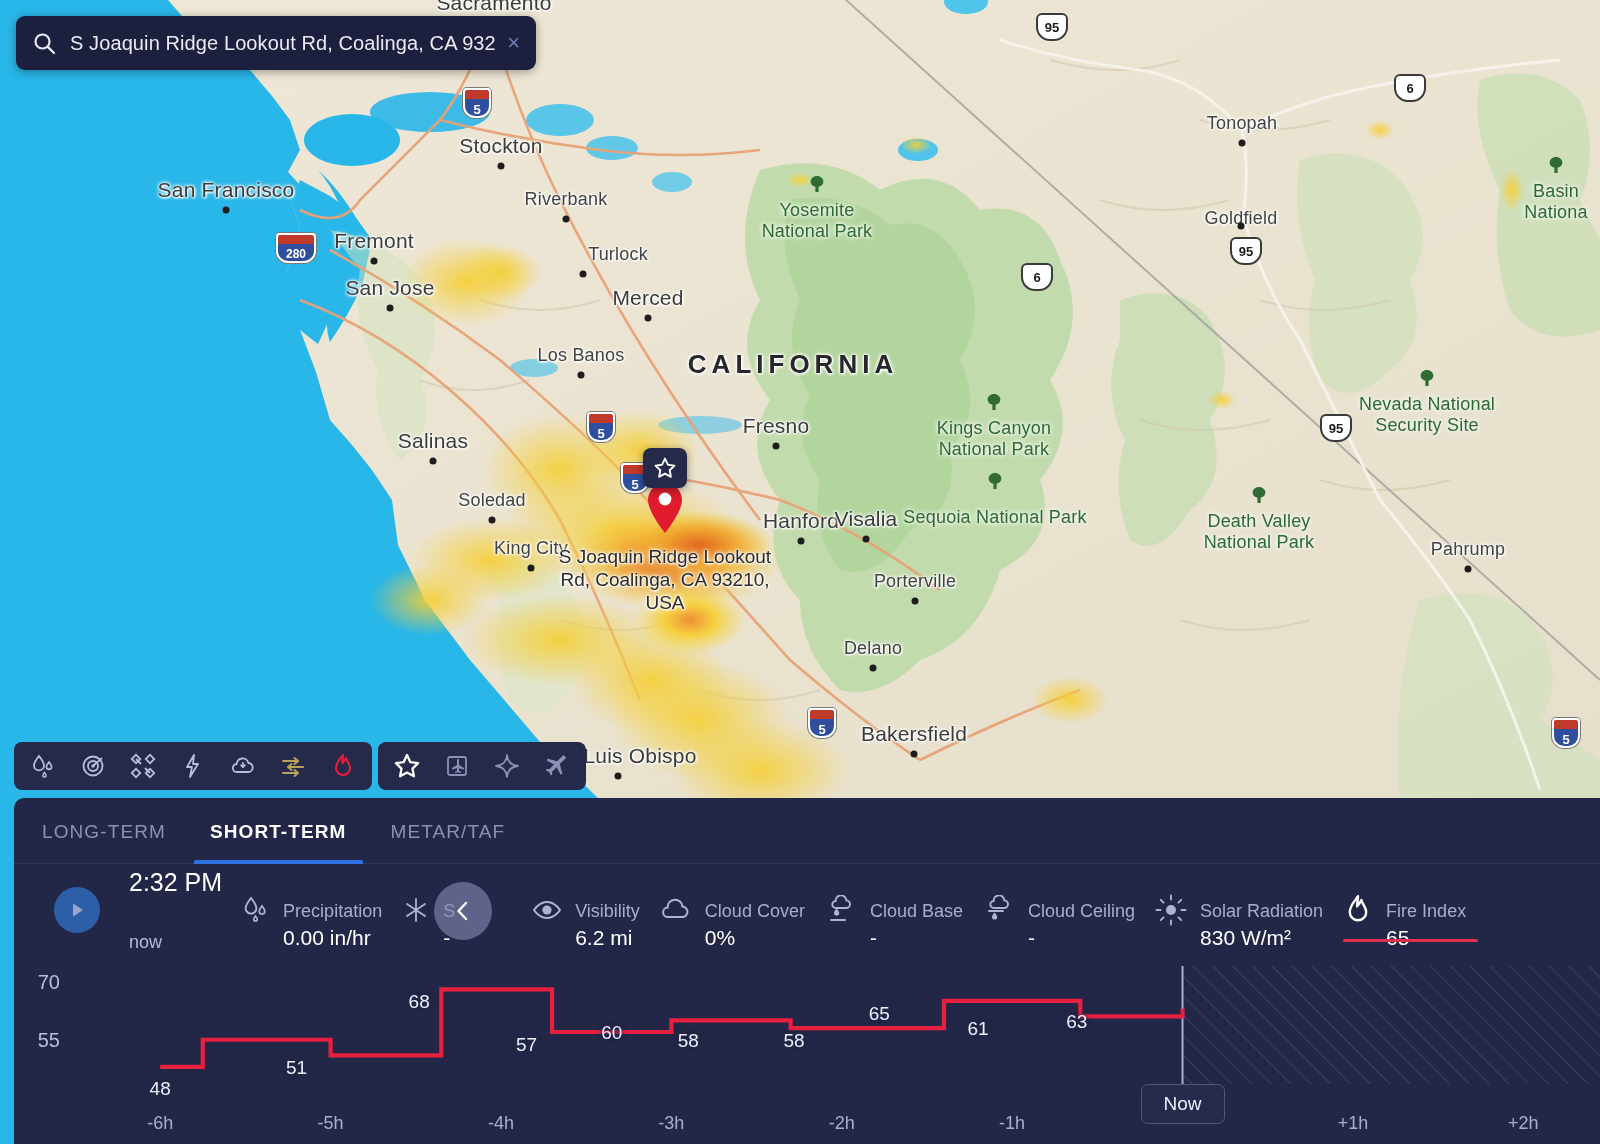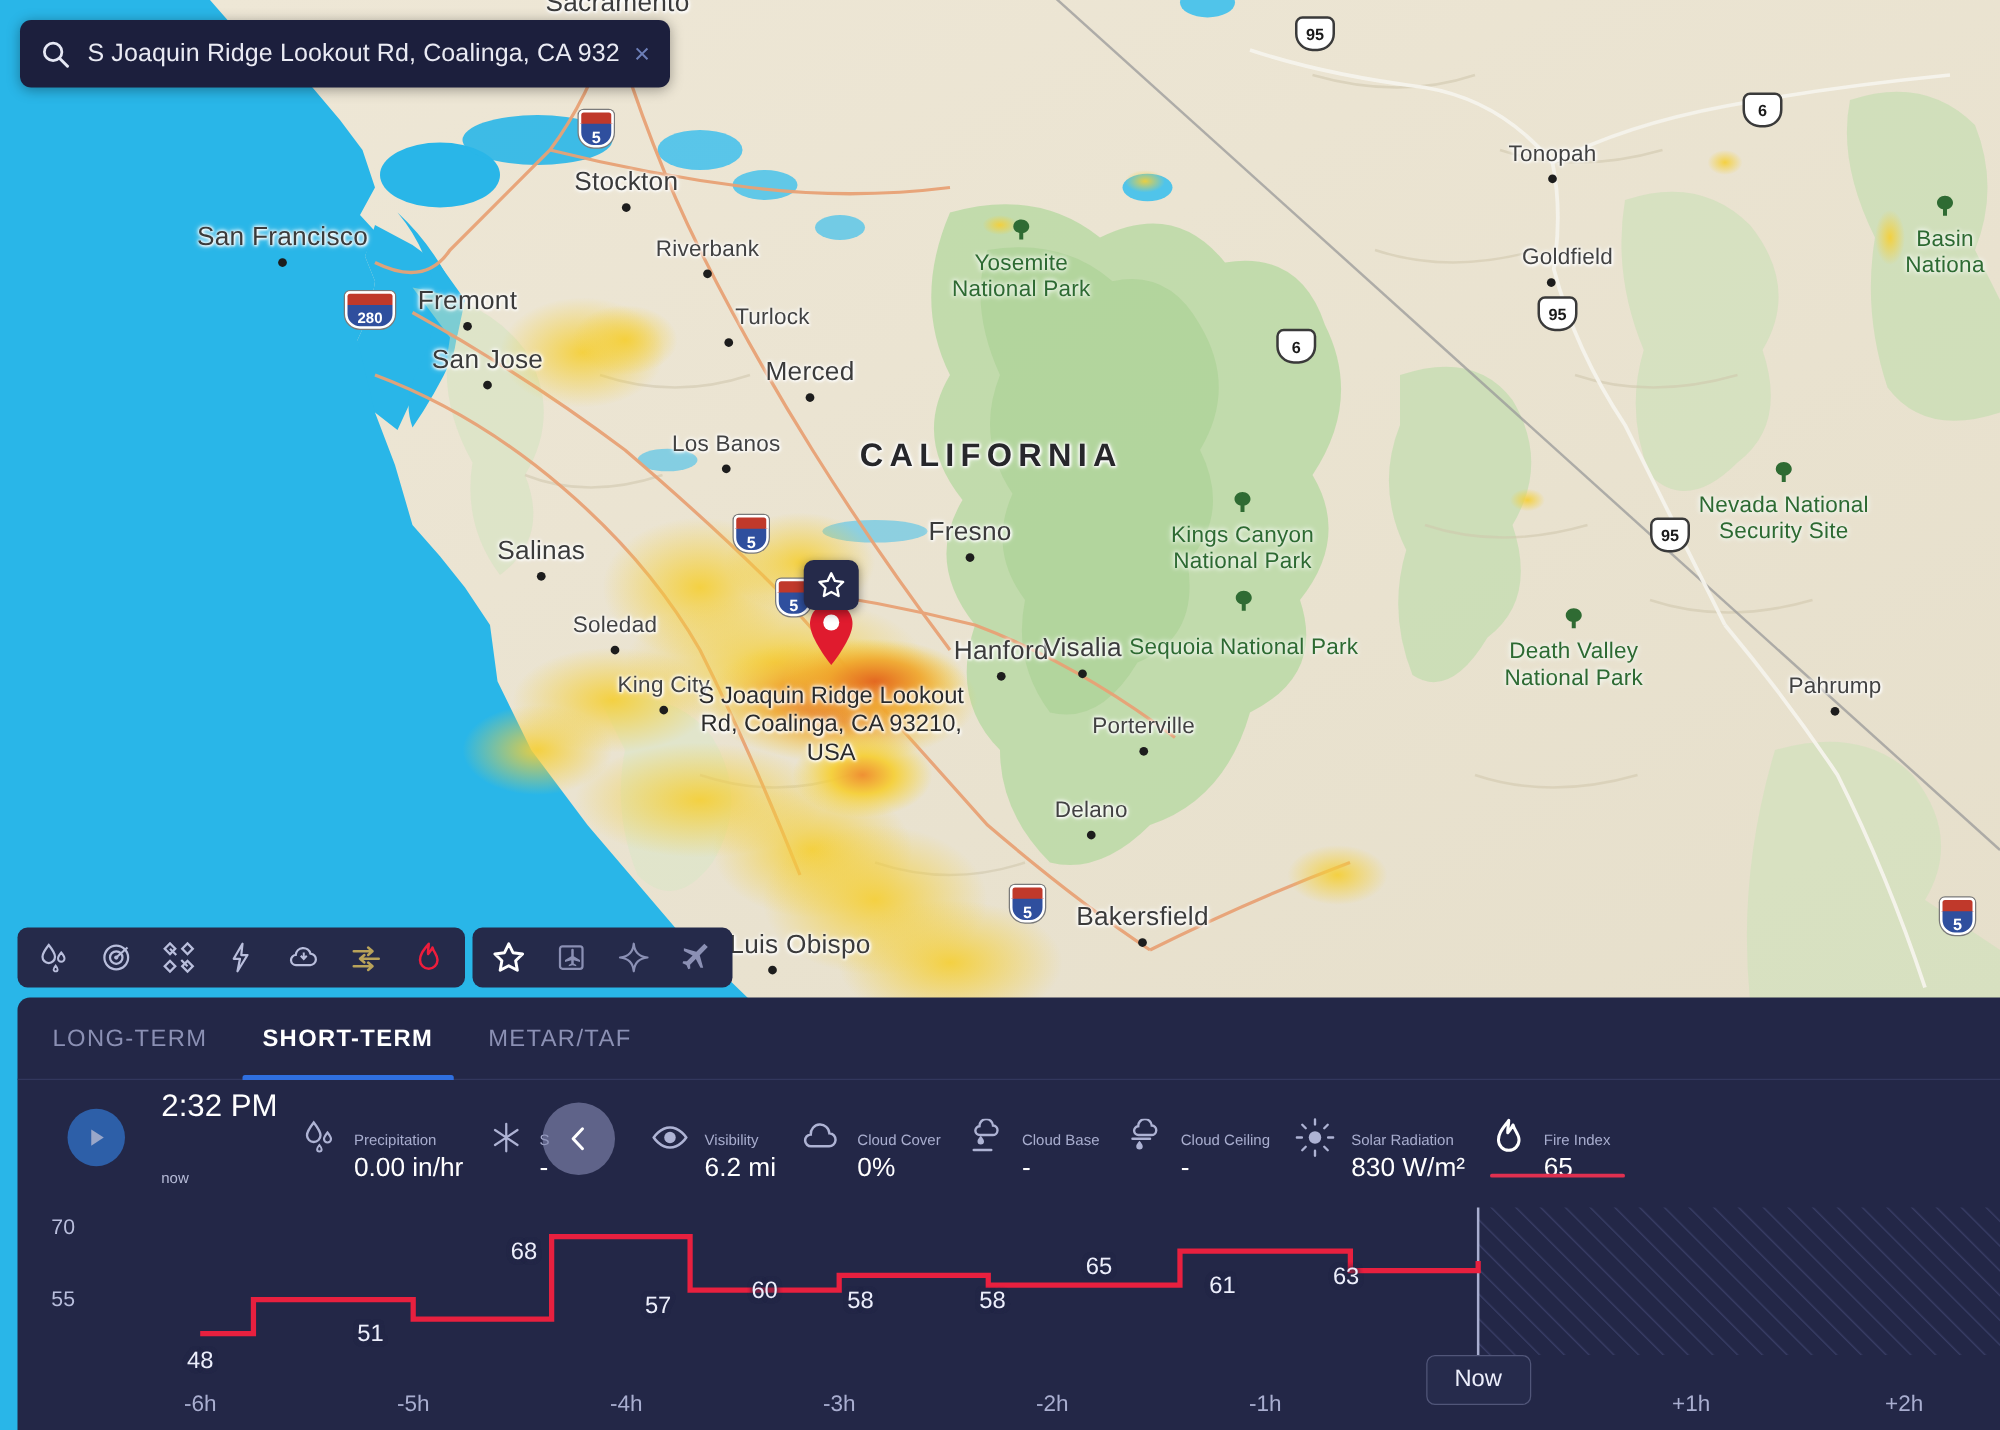--- a/index.html
+++ b/index.html
@@ -165,21 +165,21 @@
     display: flex; align-items: center; height: 92px;
     padding-left: 40px; position: relative; overflow: hidden;
   }
   .metric {
     display:flex; align-items:center; gap: 13px;
     padding: 0 20px 0 0; height: 92px; flex: 0 0 auto;
     position: relative;
   }
   .metric .mi { flex:0 0 auto; display:flex; align-items:center; }
   .metric .mtxt { display:flex; flex-direction:column; gap: 4px; }
-  .metric .mlabel { font-size: 12px; color:#a8adce; white-space:nowrap;margin-top:31px; }
+  .metric .mlabel { font-size: 18px; color:#a8adce; white-space:nowrap;margin-top:31px; }
   .metric .mval { font-size: 21px; color:#ffffff; white-space:nowrap; }
   .metric.active:after {
     content:""; position:absolute; left:0; right:8px; bottom: 14px; height: 3px;
     background:#e03050; border-radius: 2px;
   }
   .metric.clock .mlabel { color:#b7bcd8; }
   .metric.clock .mval { font-size: 25px; }
 
   #play-btn {
     width: 46px; height: 46px; border-radius: 50%;
@@ -191,21 +191,21 @@
     width: 58px; height: 58px; border-radius: 50%;
     background: rgba(133,137,178,.62);
     display:flex; align-items:center; justify-content:center;
     z-index: 6;
   }
 
   
   #chart-wrap { position: relative; height: 186px; }
   #chart { position:absolute; inset:0; }
   .ytick {
-    position:absolute; font-size: 17px; color:#b9bedc; transform: translateY(-50%);
+    position:absolute; font-size: 20px; color:#b9bedc; transform: translateY(-50%);
   }
   .xtick {
     position:absolute; font-size: 18px; color:#a9aed0; transform: translateX(-50%);
     bottom: 8px;
   }
   .dlabel {
     position:absolute; font-size: 19px; color:#eceefb;
     transform: translate(-50%, -50%);
     text-shadow: 0 0 4px #232747, 0 0 4px #232747;
   }
@@ -384,21 +384,21 @@
         <div class="map-label city-sm" style="left: 915px; top: 581px;">Porterville</div>
         <div class="city-dot" style="left: 915px; top: 601px;"></div>
         <div class="map-label city-sm" style="left: 873px; top: 648px;">Delano</div>
         <div class="city-dot" style="left: 873px; top: 668px;"></div>
         <div class="map-label city" style="left: 914px; top: 734px;">Bakersfield</div>
         <div class="city-dot" style="left: 914px; top: 754px;"></div>
         <div class="map-label city" style="left: 618px; top: 756px;">San Luis Obispo</div>
         <div class="city-dot" style="left: 618px; top: 776px;"></div>
         <div class="map-label city-sm" style="left: 1242px; top: 123px;">Tonopah</div>
         <div class="city-dot" style="left: 1242px; top: 143px;"></div>
-        <div class="map-label city-sm" style="left: 1241px; top: 206px; margin-left: 13px;">Goldfield</div>
+        <div class="map-label city-sm" style="left: 1241px; top: 218px;">Goldfield</div>
         <div class="city-dot" style="left: 1241px; top: 226px;"></div>
         <div class="map-label city-sm" style="left: 1468px; top: 549px;">Pahrump</div>
         <div class="city-dot" style="left: 1468px; top: 569px;"></div>
         <div class="map-label park" style="left: 817px; top: 221px; white-space: pre;">Yosemite
 National Park</div>
         <div class="tree-icon" style="left: 817px; top: 187px;"><svg width="22" height="22" viewBox="0 0 22 22">
             <path d="M11 2c-3.6 0-6.4 2.6-6.4 5.6 0 2.6 2 4.7 4.8 5.2V18h3.2v-5.2c2.8-.5 4.8-2.6 4.8-5.2C17.4 4.6 14.6 2 11 2z" fill="#2f6b33"></path>
           </svg></div>
         <div class="map-label park" style="left: 994px; top: 439px; white-space: pre;">Kings Canyon
 National Park</div>

